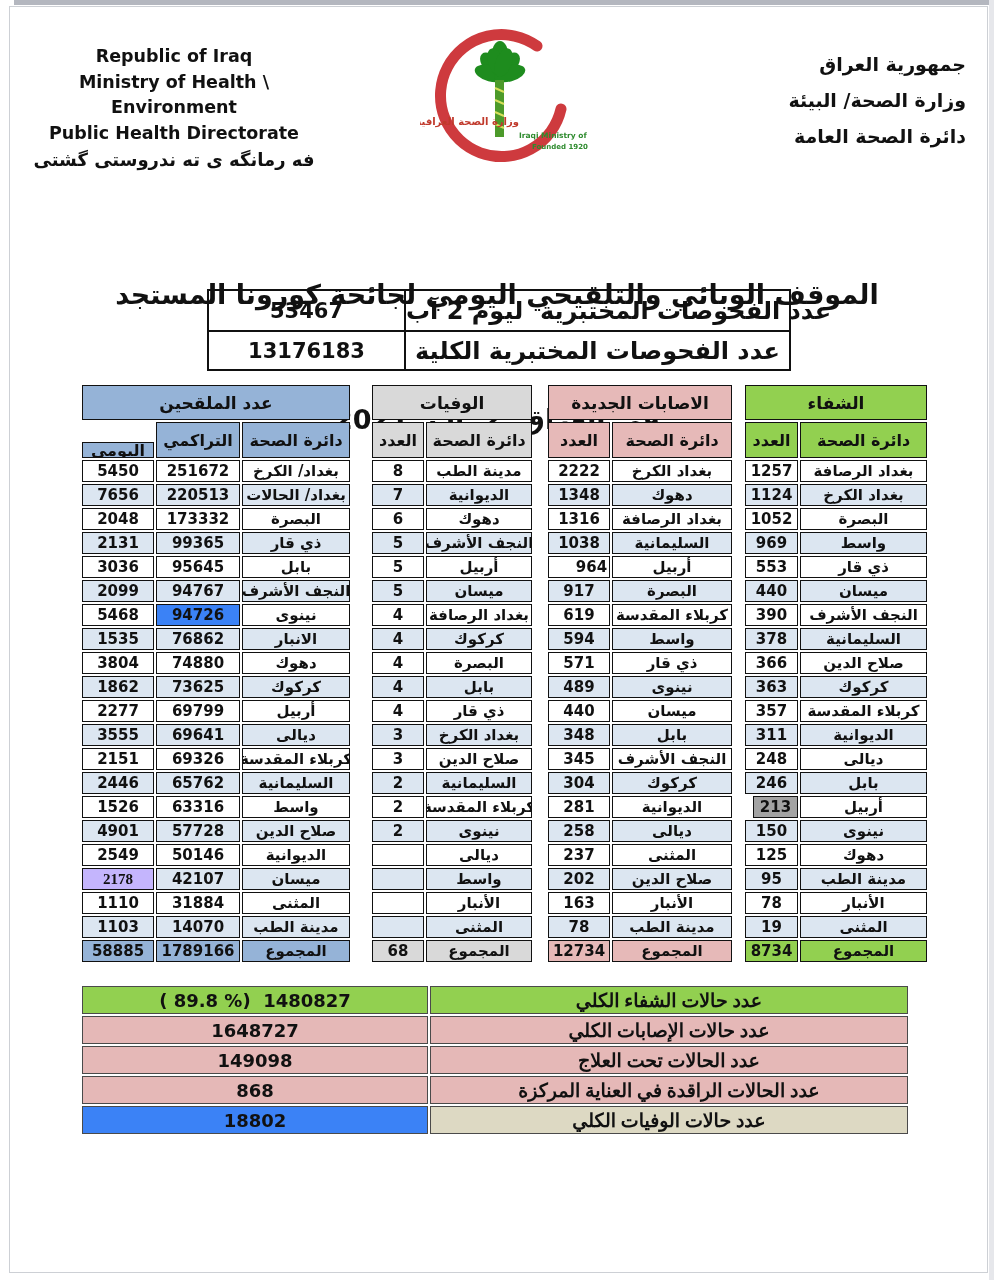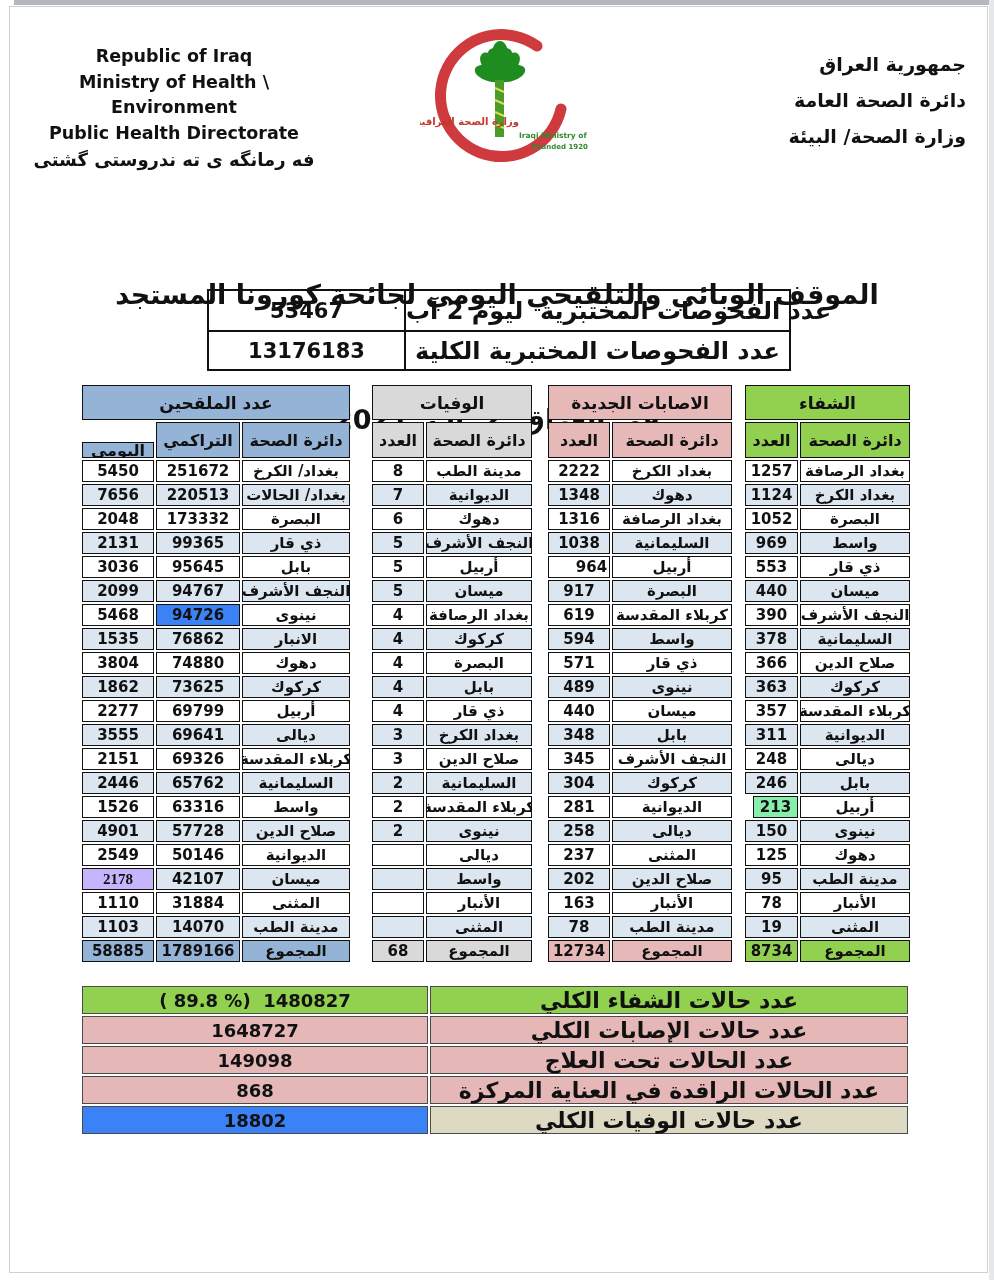--- a/index.html
+++ b/index.html
@@ -54,21 +54,21 @@
   .tcell.dept { font-size:15px; direction:rtl; white-space:nowrap; }
   .tcell.hcell{ font-size:16px; direction:rtl; }
 
   
   .summary { position:absolute; left:82px; top:986px; width:826px; }
   .srow { display:grid; grid-template-columns:346px 1fr; column-gap:2px;
           margin-bottom:2px; height:28px; }
   .scell { border:1px solid #4a4a4a; display:flex; align-items:center; justify-content:center;
            font-weight:bold; }
   .scell.val { font-size:18px; white-space:pre; direction:ltr; }
-  .scell.lbl { font-size:22px; direction:rtl; }
+  .scell.lbl { font-size:19px; direction:rtl;font-family:Liberation Serif, serif; }
 </style>
 </head>
 <body>
 
 <div class="top-bar"></div>
 <div class="right-strip"></div>
 <div class="frame"></div>
 
 <div class="hdr-en">
   <div>Republic of Iraq</div>
@@ -97,22 +97,22 @@
       <line x1="75" y1="102" x2="84" y2="106"></line>
     </g>
     <text x="99" y="103" font-size="10" font-weight="bold" fill="#C0392B" direction="rtl" id="logo-ar">وزارة الصحة العراقية</text>
     <text x="99" y="116" font-size="7.5" font-weight="bold" fill="#2E8B2E" id="logo-en">Iraqi Ministry of Health</text>
     <text x="112" y="127" font-size="7" font-weight="bold" fill="#2E8B2E" id="logo-founded">Founded 1920</text>
   </svg>
 </div>
 
 <div class="hdr-ar">
   <div>جمهورية العراق</div>
+  <div>وزارة الصحة/ البيئة</div>
   <div>دائرة الصحة العامة</div>
-  <div>وزارة الصحة/ البيئة</div>
 </div>
 
 <div class="page-title">
   <div>الموقف الوبائي والتلقيحي اليومي لجائحة كورونا المستجد</div>
   <div>في العراق  2  آب  2021</div>
 </div>
 
 <div class="tests" id="tests-table">
     <div class="tests-row">
       <div class="tests-val">53467</div>
@@ -412,21 +412,21 @@
     </div>
     <div class="trow">
       <div class="tcell num" style="background: rgb(220, 230, 241);">78</div>
       <div class="tcell dept" dir="rtl" style="background: rgb(220, 230, 241);">مدينة الطب</div>
     </div>
     <div class="trow total">
       <div class="tcell num" style="background: rgb(230, 185, 184);">12734</div>
       <div class="tcell dept" dir="rtl" style="background: rgb(230, 185, 184);">المجموع</div>
     </div>
   </div>
-<div class="mtable" id="table-recovery" style="left:745px; width:165px; --cols:53px 1fr;">
+<div class="mtable" id="table-recovery" style="left:745px; width:182px; --cols:53px 1fr;">
     <div class="t-title" dir="rtl" style="background: rgb(146, 208, 80);">الشفاء</div>
     <div class="trow head">
       <div class="tcell hcell" dir="rtl" style="background: rgb(146, 208, 80);">العدد</div>
       <div class="tcell hcell" dir="rtl" style="background: rgb(146, 208, 80);">دائرة الصحة</div>
     </div>
     <div class="trow">
       <div class="tcell num" style="background: rgb(255, 255, 255);">1257</div>
       <div class="tcell dept" dir="rtl" style="background: rgb(255, 255, 255);">بغداد الرصافة</div>
     </div>
     <div class="trow">
@@ -475,21 +475,21 @@
     </div>
     <div class="trow">
       <div class="tcell num" style="background: rgb(255, 255, 255);">248</div>
       <div class="tcell dept" dir="rtl" style="background: rgb(255, 255, 255);">ديالى</div>
     </div>
     <div class="trow">
       <div class="tcell num" style="background: rgb(220, 230, 241);">246</div>
       <div class="tcell dept" dir="rtl" style="background: rgb(220, 230, 241);">بابل</div>
     </div>
     <div class="trow">
-      <div class="tcell num" style="background: #86efac; margin-left: 8px;">213</div>
+      <div class="tcell num" style="background: #a3a3a3; margin-left: 8px;">213</div>
       <div class="tcell dept" dir="rtl" style="background: rgb(255, 255, 255);">أربيل</div>
     </div>
     <div class="trow">
       <div class="tcell num" style="background: rgb(220, 230, 241);">150</div>
       <div class="tcell dept" dir="rtl" style="background: rgb(220, 230, 241);">نينوى</div>
     </div>
     <div class="trow">
       <div class="tcell num" style="background: rgb(255, 255, 255);">125</div>
       <div class="tcell dept" dir="rtl" style="background: rgb(255, 255, 255);">دهوك</div>
     </div>

